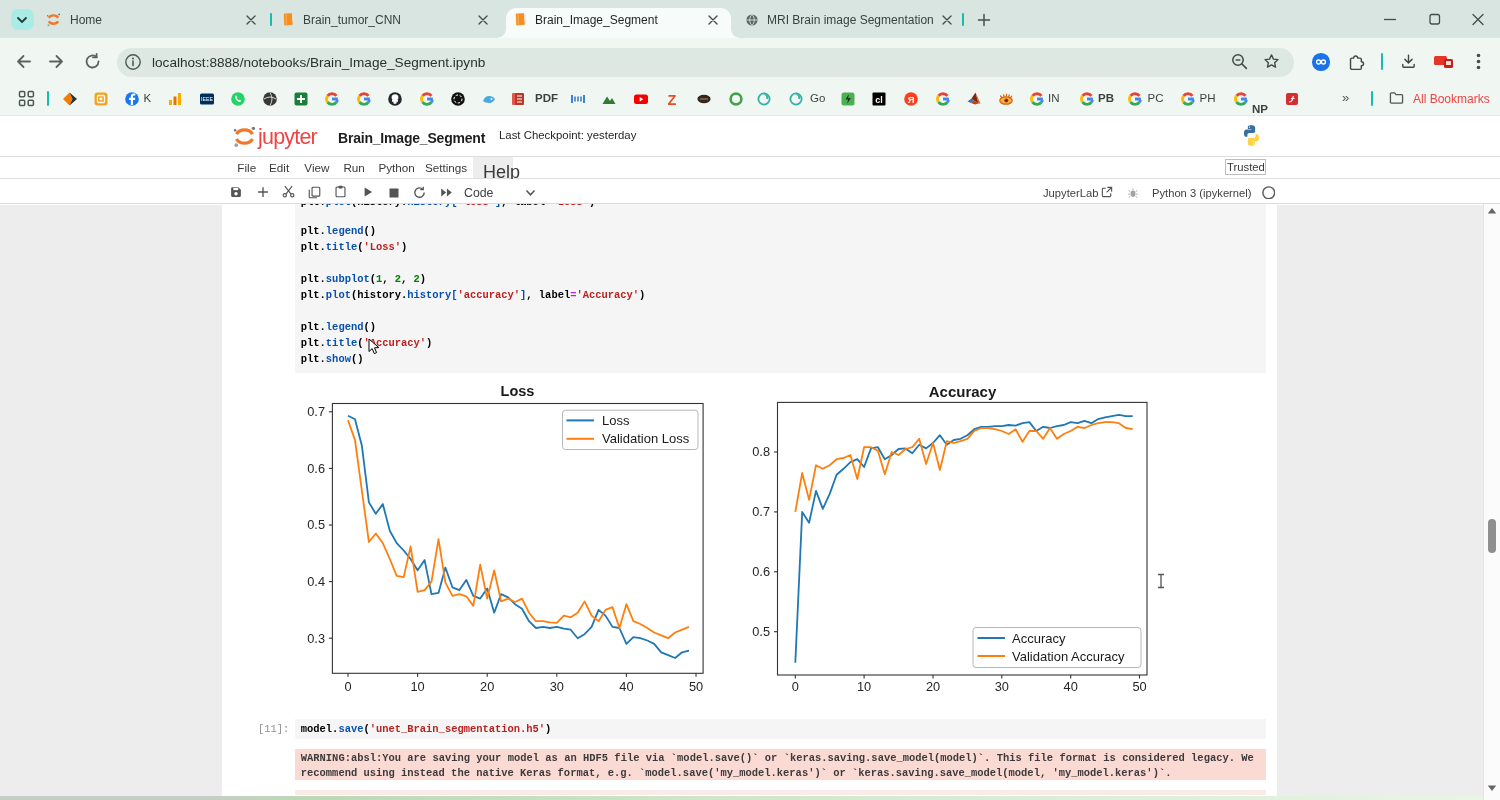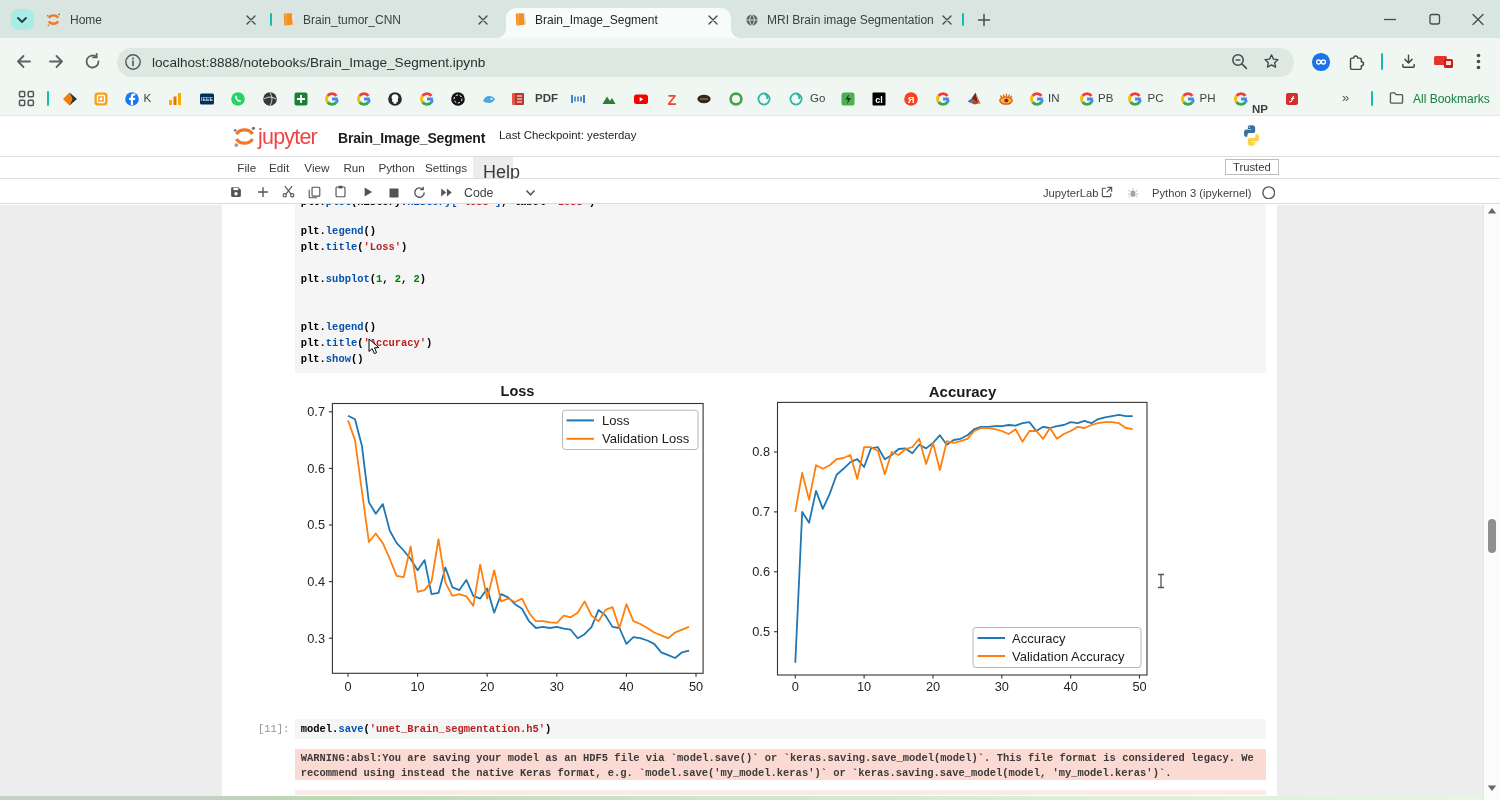--- a/index.html
+++ b/index.html
@@ -255,21 +255,21 @@
     <circle cx="8.3" cy="9.5" r="0.9" fill="#5a1005"></circle>
     <path d="M2.6 5 L3.8 6.4 M5.5 3.8 L6.1 5.4 M8.5 3.2 L8.5 4.9 M11.3 3.9 L10.7 5.5 M13.7 5.2 L12.5 6.5" stroke="#d95f12" stroke-width="1.2" stroke-linecap="round"></path>
   </svg>
 <svg class="a" style="left:1028.8px;top:90.5px" width="16" height="16" viewBox="0 0 16 16">
     <use href="#gG"></use>
   </svg>
 <div class="a" style="left:1048px;top:92px;font-size:11.5px;color:#3a423f;font-weight:400;white-space:nowrap">IN</div>
 <svg class="a" style="left:1078.5px;top:90.5px" width="16" height="16" viewBox="0 0 16 16">
     <use href="#gG"></use>
   </svg>
-<div class="a" style="left:1098px;top:92px;font-size:11.5px;color:#3a423f;font-weight:400;white-space:nowrap">PB</div>
+<div class="a" style="left:1098px;top:92px;font-size:11.5px;color:#3a423f;font-weight:700;white-space:nowrap">PB</div>
 <svg class="a" style="left:1127.1px;top:90.5px" width="16" height="16" viewBox="0 0 16 16">
     <use href="#gG"></use>
   </svg>
 <div class="a" style="left:1147.5px;top:92px;font-size:11.5px;color:#3a423f;font-weight:400;white-space:nowrap">PC</div>
 <svg class="a" style="left:1179.8px;top:90.5px" width="16" height="16" viewBox="0 0 16 16">
     <use href="#gG"></use>
   </svg>
 <div class="a" style="left:1199.5px;top:92px;font-size:11.5px;color:#3a423f;font-weight:400;white-space:nowrap">PH</div>
 <svg class="a" style="left:1232.5px;top:90.5px" width="16" height="16" viewBox="0 0 16 16">
     <use href="#gG"></use>
@@ -277,21 +277,21 @@
 <div class="a" style="left:1252px;top:103px;font-size:11.5px;color:#3a423f;font-weight:700;white-space:nowrap">NP</div>
 <svg class="a" style="left:1284.1px;top:90.5px" width="16" height="16" viewBox="0 0 16 16">
     <rect x="2" y="2" width="12" height="12" rx="2" fill="#d32f2f"></rect>
     <path d="M5 11 Q8 11 8.5 8 L9.5 5 M7 7.5 H10.5" stroke="#fff" stroke-width="1.2" fill="none"></path>
   </svg>
 <div class="a" style="left:1342px;top:90px;font-size:13px;color:#4e5855;letter-spacing:-1px">»</div>
 <div class="a" style="left:1371px;top:91px;width:2px;height:15px;background:#17bcae;border-radius:1px"></div>
 <svg class="a" style="left:1389px;top:91px" width="15" height="14" viewBox="0 0 16 15">
     <path d="M1.5 3 Q1.5 2 2.5 2 H6 L7.5 3.8 H13.5 Q14.5 3.8 14.5 4.8 V12 Q14.5 13 13.5 13 H2.5 Q1.5 13 1.5 12 Z" stroke="#4e5855" stroke-width="1.4" fill="none"></path>
   </svg>
-<div class="a" style="left:1413px;top:92px;font-size:12px;color:#15803d">All Bookmarks</div>
+<div class="a" style="left:1413px;top:92px;font-size:12px;color:#ef4444">All Bookmarks</div>
 <svg class="a" style="left:233px;top:125px" width="23" height="23" viewBox="0 0 24 24">
     <path d="M3.6 14.6 A9.4 8 0 0 0 20.4 14.6" stroke="#f37726" stroke-width="3.4" fill="none"></path>
     <path d="M3.6 9.6 A9.4 8 0 0 1 20.4 9.6" stroke="#f37726" stroke-width="3.4" fill="none"></path>
     <circle cx="21.3" cy="3.4" r="1.7" fill="#757575"></circle>
     <circle cx="2.2" cy="5.4" r="1.3" fill="#757575"></circle>
     <circle cx="3.4" cy="21" r="1.9" fill="#9e9e9e"></circle>
   </svg>
 <div class="a" style="left:258px;top:124.5px;font-size:21.5px;color:#ef4444;letter-spacing:-0.8px">jupyter</div>
 <div class="a" style="left:338px;top:130px;font-size:14px;font-weight:bold;letter-spacing:-0.2px;color:#1d1d1d">Brain_Image_Segment</div>
 <div class="a" style="left:499px;top:128.5px;font-size:11.4px;color:#252525">Last Checkpoint: yesterday</div>
@@ -301,21 +301,21 @@
   </svg>
 <div class="a" style="left:0;top:155.5px;width:1500px;height:23px;border-top:1px solid #dedede;border-bottom:1px solid #dedede;background:#fff"></div>
 <div class="a" style="left:473px;top:156.5px;width:40px;height:21px;background:#ededed"></div>
 <div class="a" style="left:237.3px;top:160.5px;font-size:11.7px;color:#3a3a3a">File</div>
 <div class="a" style="left:269px;top:160.5px;font-size:11.7px;color:#3a3a3a">Edit</div>
 <div class="a" style="left:304.3px;top:160.5px;font-size:11.7px;color:#3a3a3a">View</div>
 <div class="a" style="left:343.4px;top:160.5px;font-size:11.7px;color:#3a3a3a">Run</div>
 <div class="a" style="left:378.4px;top:160.5px;font-size:11.7px;color:#3a3a3a">Python</div>
 <div class="a" style="left:424.9px;top:160.5px;font-size:11.7px;color:#3a3a3a">Settings</div>
 <div class="a" style="left:483px;top:162px;font-size:18px;color:#3a3a3a">Help</div>
-<div class="a" style="left:1224.9px;top:158.5px;width:54px;height:16px;border:1px solid #bdbdbd;background:#fff;font-size:11.3px;color:#3a3a3a;text-align:center;line-height:14.5px">Trusted</div>
+<div class="a" style="left:1224.9px;top:158.5px;width:41px;height:16px;border:1px solid #bdbdbd;background:#fff;font-size:11.3px;color:#3a3a3a;text-align:right;line-height:14.5px">Trusted</div>
 <div class="a" style="left:0;top:178.5px;width:1500px;height:25px;background:#fff;border-bottom:1px solid #dbdbdb"></div>
 <svg class="a" style="left:230px;top:186px" width="12" height="12" viewBox="0 0 16 16">
     <path d="M1.5 3 Q1.5 1.5 3 1.5 H11 L14.5 5 V13 Q14.5 14.5 13 14.5 H3 Q1.5 14.5 1.5 13 Z" fill="#545454"></path>
     <rect x="4.5" y="2.5" width="6.5" height="3" fill="#fff"></rect>
     <circle cx="8" cy="10.3" r="2.3" fill="#fff"></circle>
   </svg>
 <svg class="a" style="left:257px;top:186px" width="12" height="12" viewBox="0 0 16 16">
     <path d="M8 1.5 V14.5 M1.5 8 H14.5" stroke="#545454" stroke-width="1.8"></path>
   </svg>
 <svg class="a" style="left:282px;top:185px" width="13" height="13" viewBox="0 0 16 16">
@@ -361,20 +361,21 @@
 <svg class="a" style="left:1261.5px;top:185.5px" width="13.5" height="13.5" viewBox="0 0 14 14">
     <circle cx="7" cy="7" r="6.1" stroke="#5a5a5a" stroke-width="1.5" fill="none"></circle>
   </svg>
 <div class="a" style="left:0;top:204.5px;width:222px;height:595.5px;background:#ededed"></div>
 <div class="a" style="left:1277px;top:204.5px;width:206px;height:595.5px;background:#ededed"></div>
 <div class="a" style="left:294.5px;top:203.8px;width:971px;height:169.5px;background:#f5f5f5;overflow:hidden">
     <div class="a mono" style="left:6.3px;top:-8.9px;line-height:15.6px">plt.<span style="color:#0550ae">plot</span>(history.<span style="color:#0550ae">history</span><span style="color:#0550ae">[</span><span style="color:#ba2121">'loss'</span><span style="color:#0550ae">]</span>, label<span style="color:#AA22FF">=</span><span style="color:#ba2121">'Loss'</span>)</div>
     <div class="a mono" style="left:6.3px;top:20.06px;line-height:15.6px">plt.<span style="color:#0550ae">legend</span>()</div>
     <div class="a mono" style="left:6.3px;top:36.02px;line-height:15.6px">plt.<span style="color:#0550ae">title</span>(<span style="color:#ba2121">'Loss'</span>)</div>
     <div class="a mono" style="left:6.3px;top:67.94px;line-height:15.6px">plt.<span style="color:#0550ae">subplot</span>(<span style="color:#008000">1</span>, <span style="color:#008000">2</span>, <span style="color:#008000">2</span>)</div>
+    <div class="a mono" style="left:6.3px;top:83.90px;line-height:15.6px">plt.<span style="color:#0550ae">plot</span>(history.<span style="color:#0550ae">history</span><span style="color:#0550ae">[</span><span style="color:#ba2121">'accuracy'</span><span style="color:#0550ae">]</span>, label<span style="color:#AA22FF">=</span><span style="color:#ba2121">'Accuracy'</span>)</div>
     <div class="a mono" style="left:6.3px;top:115.82px;line-height:15.6px">plt.<span style="color:#0550ae">legend</span>()</div>
     <div class="a mono" style="left:6.3px;top:131.78px;line-height:15.6px">plt.<span style="color:#0550ae">title</span>(<span style="color:#ba2121">'Accuracy'</span>)</div>
     <div class="a mono" style="left:6.3px;top:147.74px;line-height:15.6px">plt.<span style="color:#0550ae">show</span>()</div>
   </div>
 <svg class="a" style="left:290px;top:377px" width="880" height="326" viewBox="290 377 880 326">
     <rect x="290" y="377" width="880" height="326" fill="#fff"></rect>
     <rect x="332.4" y="403.5" width="370.7" height="269.8" fill="none" stroke="#333333" stroke-width="1.1"></rect>
     <line x1="328.9" y1="411.8" x2="332.4" y2="411.8" stroke="#333333" stroke-width="1.1"></line>
     <text x="325" y="416.1" font-size="12.8" fill="#262626" text-anchor="end" font-family="Liberation Sans">0.7</text>
     <line x1="328.9" y1="468.4" x2="332.4" y2="468.4" stroke="#333333" stroke-width="1.1"></line>

